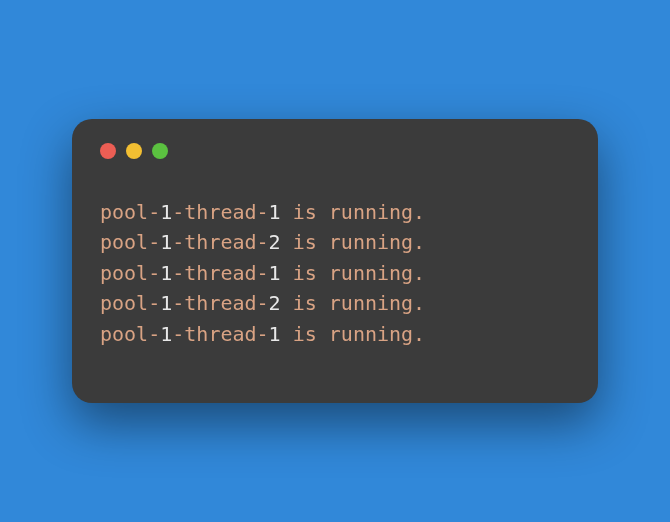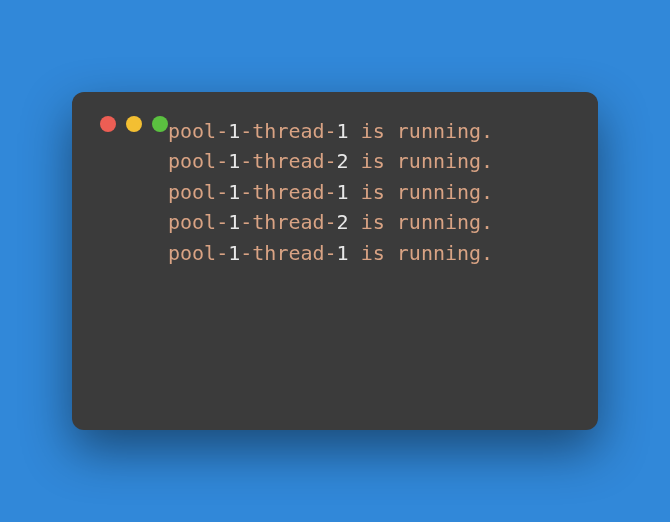--- a/index.html
+++ b/index.html
@@ -11,27 +11,27 @@
       width: 670px;
       height: 522px;
       background: #3188d9;
       display: flex;
       align-items: center;
       justify-content: center;
       font-family: 'SF Mono', 'Monaco', 'Menlo', 'Consolas', monospace;
     }
     .terminal {
       width: 526px;
-      height: 338px;
+      height: 284px;
       background: #3b3b3b;
-      border-radius: 12px;
+      border-radius: 20px;
       box-shadow: 0 20px 50px rgba(0,0,0,0.45);
       padding: 24px 28px;
       display: flex;
-      flex-direction: row;
+      flex-direction: column;
     }
     .traffic-lights {
       display: flex;
       gap: 10px;
       margin-bottom: 38px;
     }
     .light {
       width: 16px;
       height: 16px;
       border-radius: 50%;

